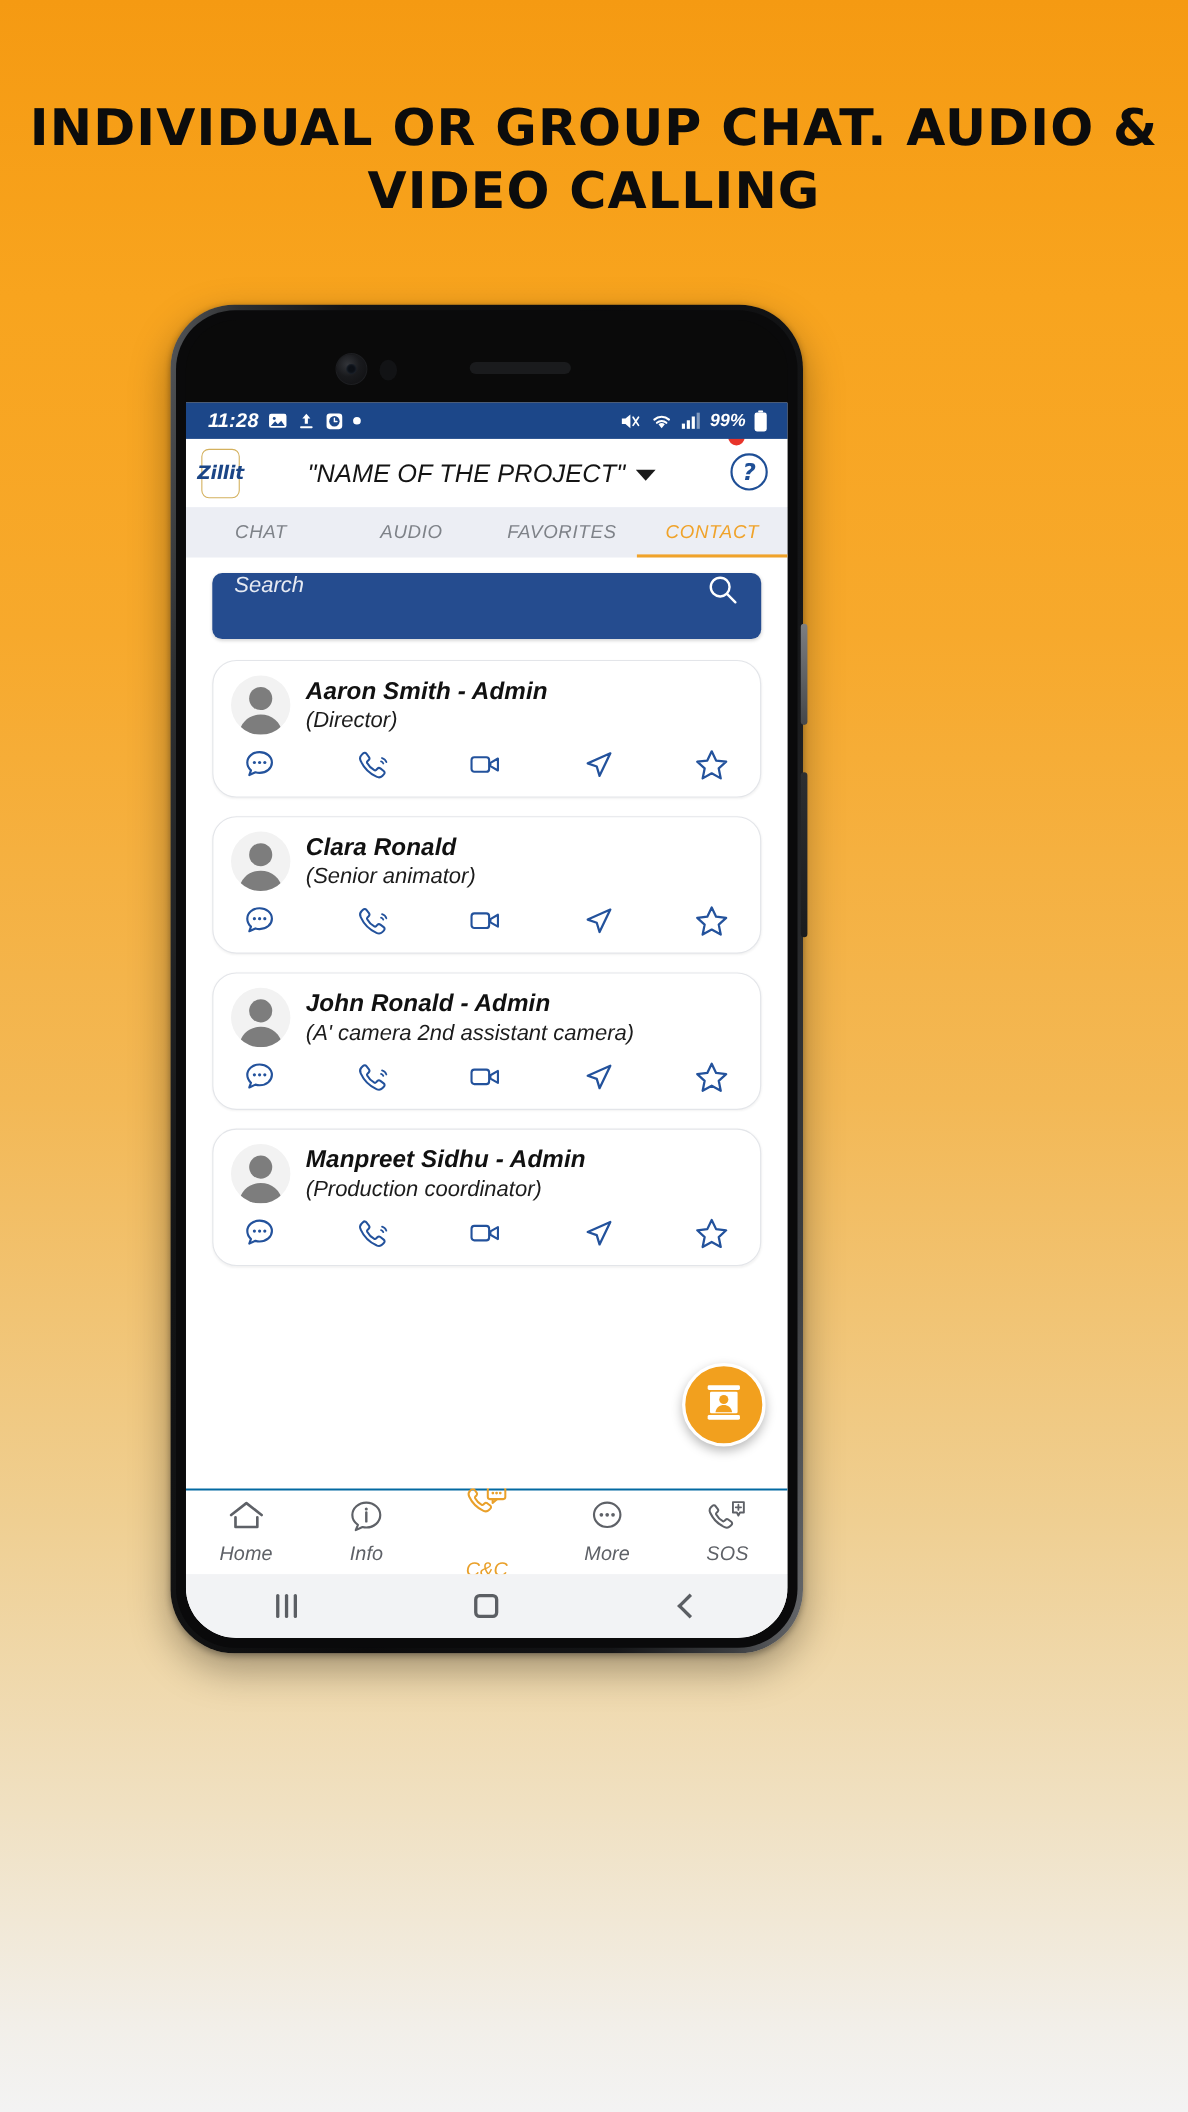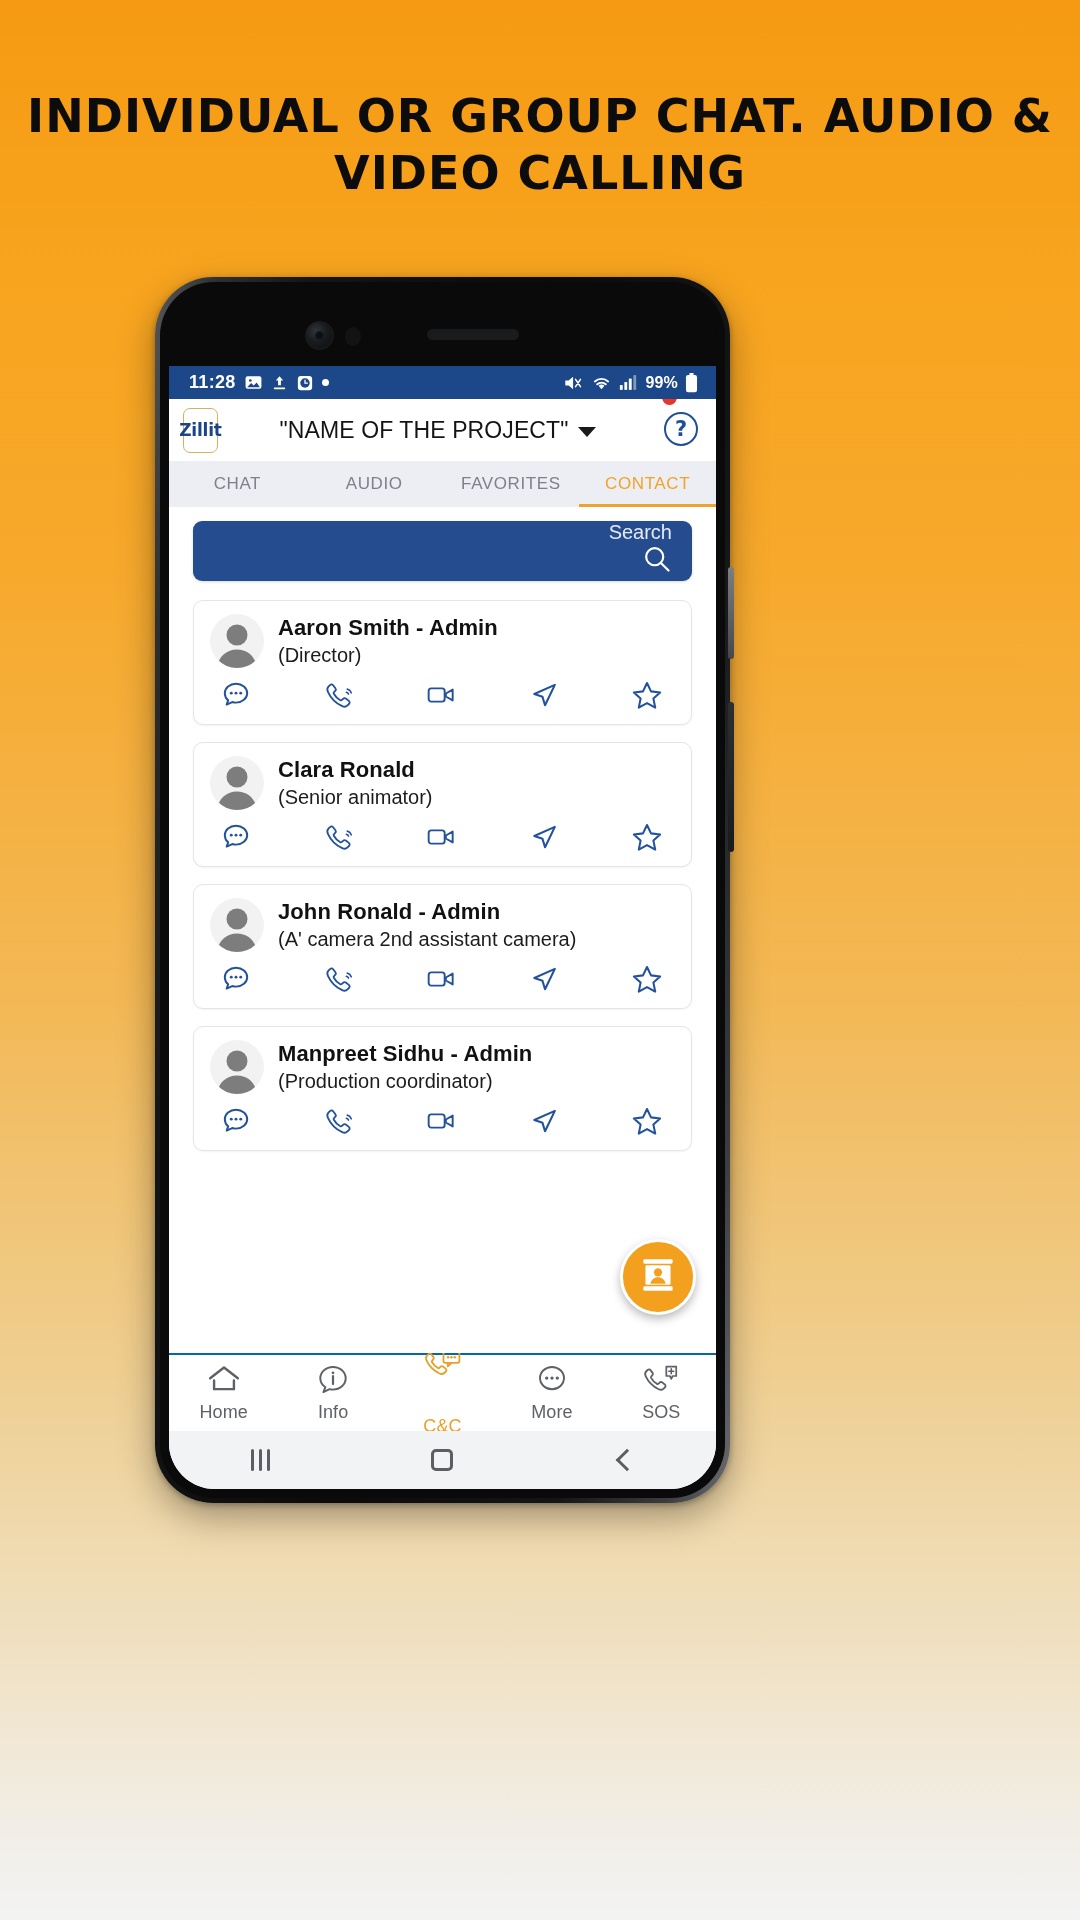--- a/index.html
+++ b/index.html
@@ -33,20 +33,21 @@
     background:linear-gradient(100deg,#56585b 0%,#2d2f31 8%,#131415 20%,#0b0b0c 50%,#141517 78%,#3b3d40 92%,#6a6c6f 100%);
     padding:5px;
     box-shadow:0 14px 36px rgba(0,0,0,.34), 0 2px 6px rgba(0,0,0,.3);
   }
   .phone-inner2 {
     width:100%; height:100%;
     border-radius:54px;
     background:#0a0a0b;
     padding:9px;
     position:relative;
+    font-style:italic;
   }
   .screen {
     width:100%; height:100%;
     border-radius:46px;
     background:#0a0a0a;
     overflow:hidden;
     position:relative;
   }
   
   .cam {
@@ -168,30 +169,29 @@
   }
 
   
   .content {
     flex:1; background:#fff; position:relative;
     padding:14px 24px 0 24px;
     overflow:hidden;
   }
   .searchbar {
     height:60px; border-radius:9px; background:#254c8f;
-    display:flex;align-items:flex-end; padding:0 20px;
+    display:flex;align-items:flex-start; padding:0 20px;
     margin-bottom:19px;
     box-shadow:0 1px 3px rgba(0,0,0,.15);
-    flex-direction:column;
   }
   .searchbar .ph { color:#e6eaf2; font-size:20px; }
   .searchbar .mag { margin-left:auto; }
 
   .card {
-    border:1px solid #e3e5e9; border-radius:10px;
+    border:1px solid #e3e5e9; border-radius:22px;
     background:#fff; padding:13px 16px 10px 16px;
     margin-bottom:17px;
     box-shadow:0 1px 2px rgba(0,0,0,.05);
   }
   .card-top { display:flex; gap:14px; }
   .avatar {
     width:54px;height:54px;border-radius:50%;
     background:#f2f2f2; flex:0 0 auto;
     display:flex;align-items:flex-end;justify-content:center;
     overflow:hidden;

